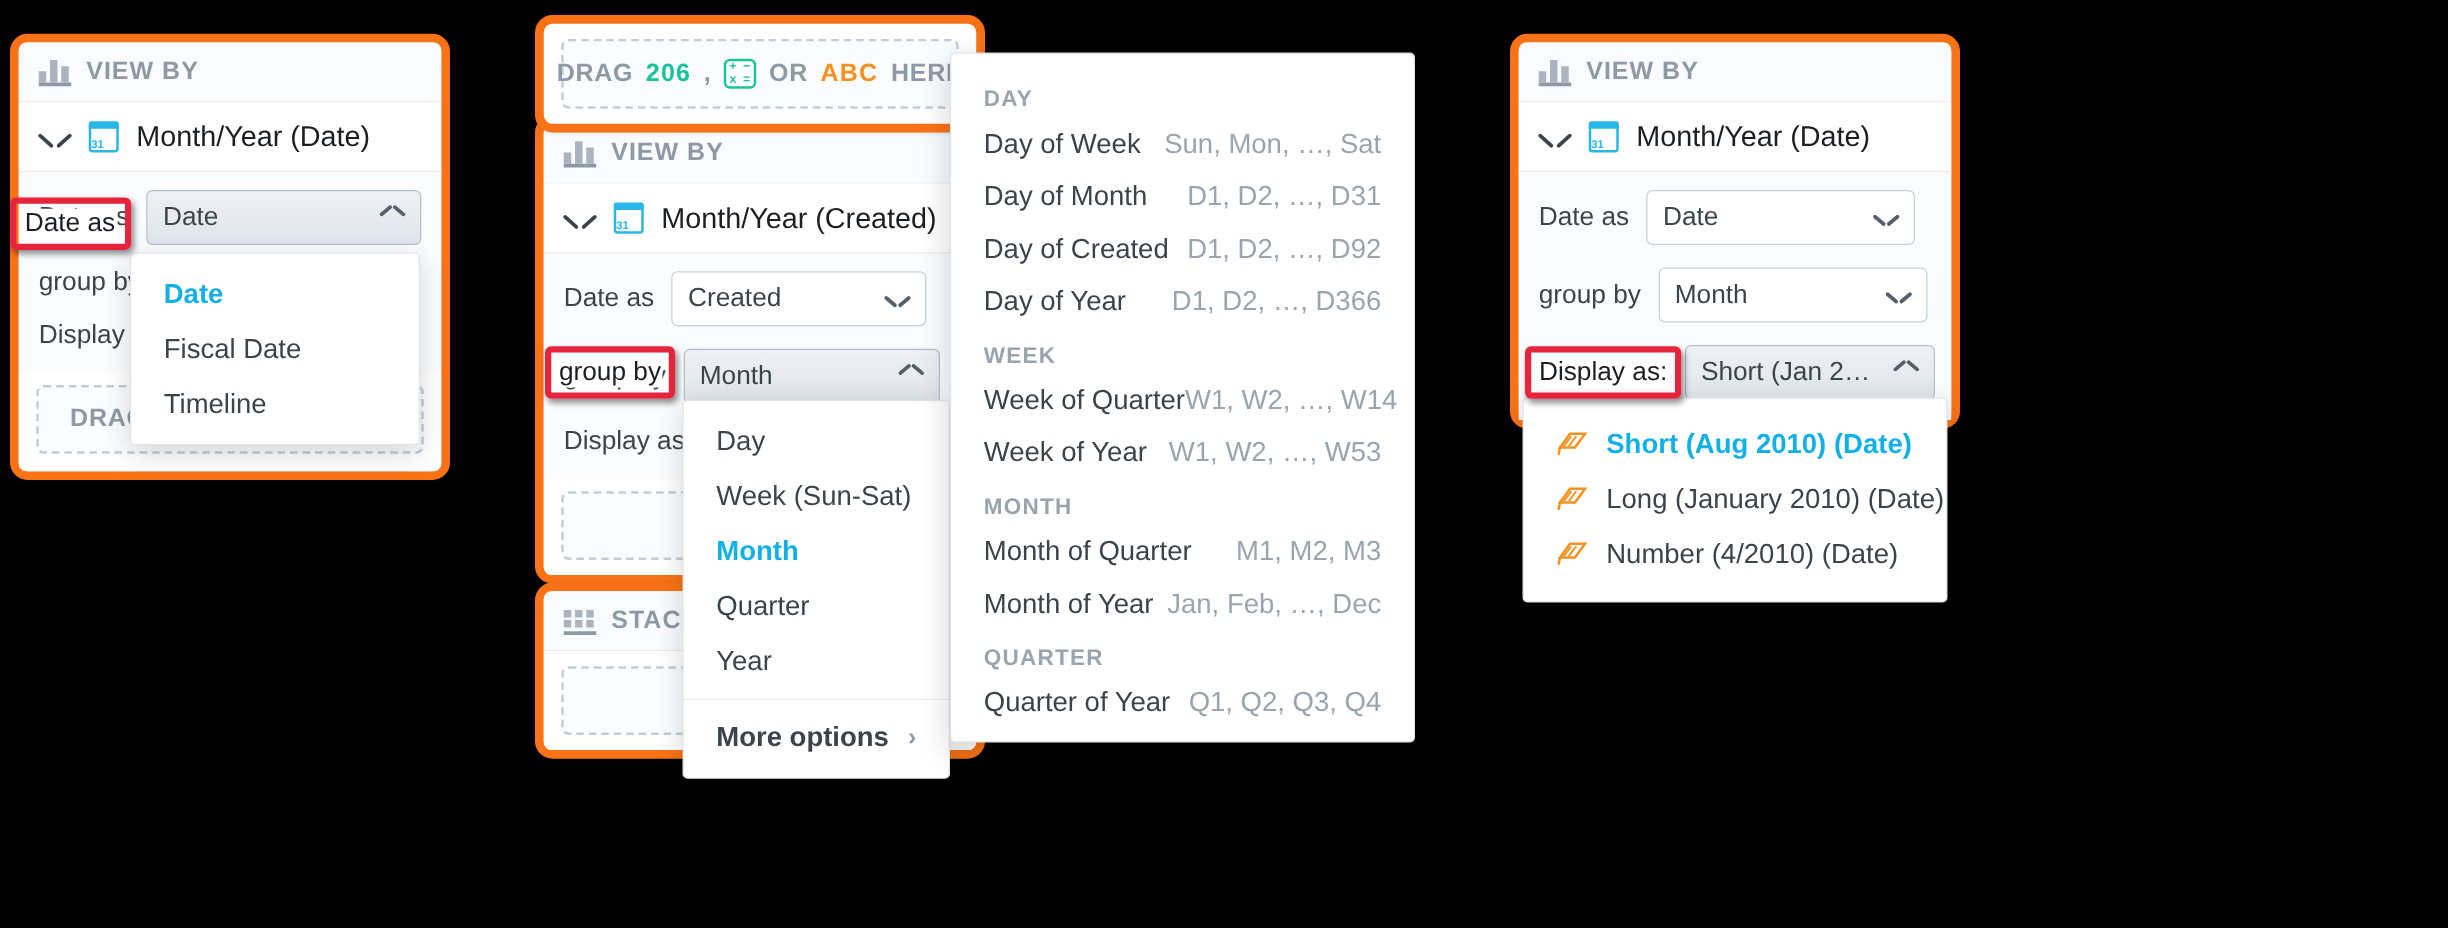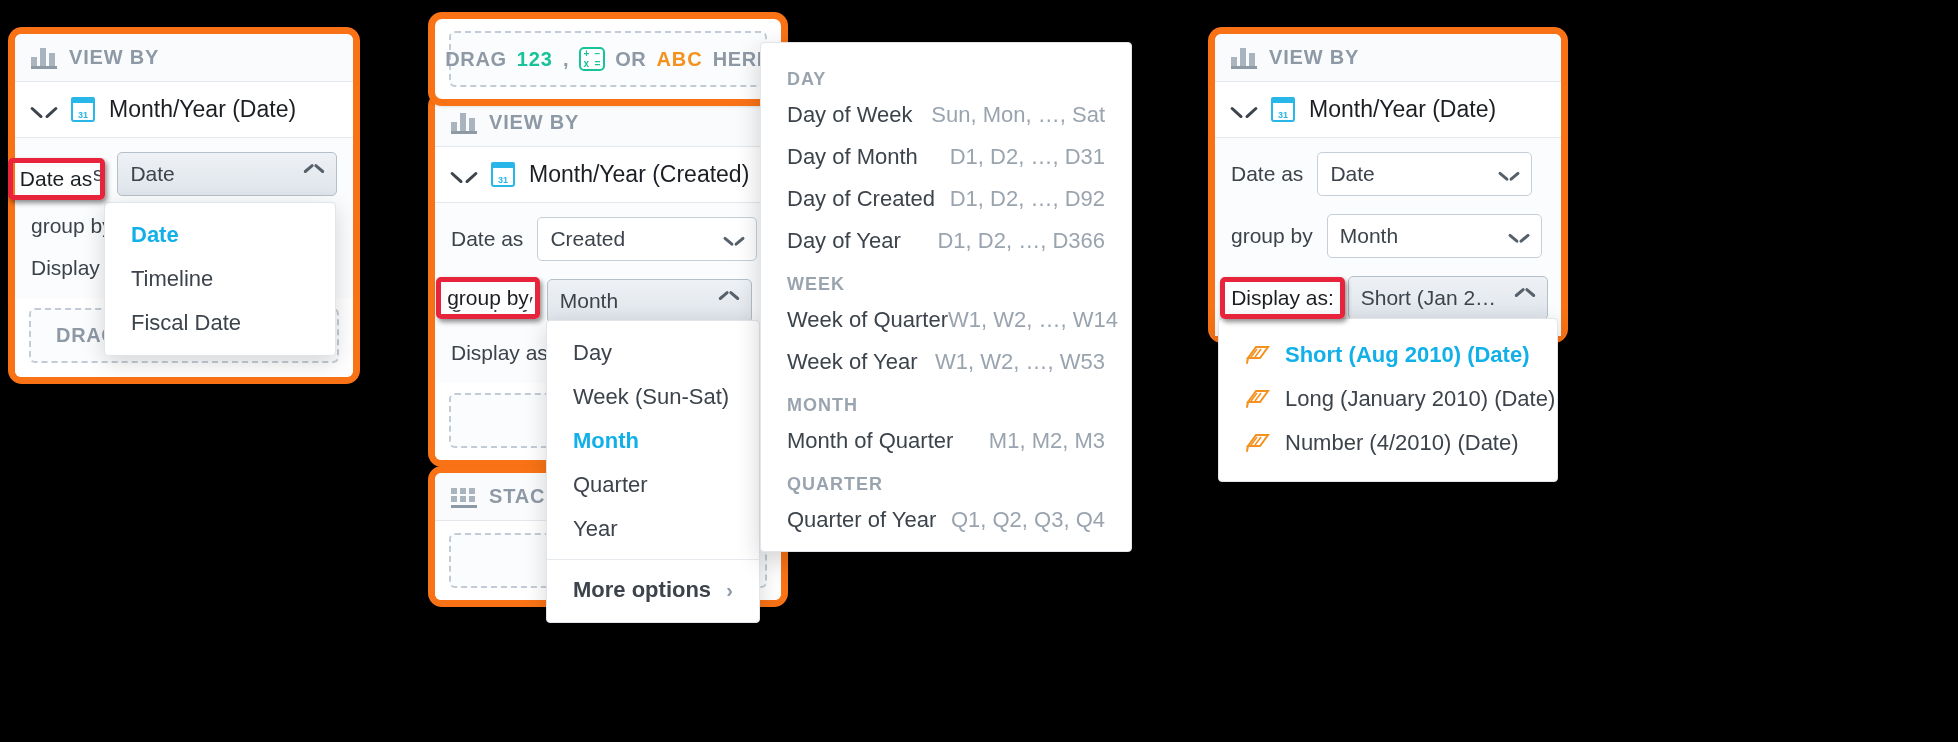--- a/index.html
+++ b/index.html
@@ -99,21 +99,21 @@
   .stackico u{position:absolute;left:0;bottom:0;width:26px;height:3px;background:#8e99a6;}
 
   
   .cal { width: 24px; height: 24px; border: 2.4px solid #29b6e8; border-radius: 3px;
          position: relative; flex:none; background:#fff; }
   .cal::before {
     content:""; position:absolute; left:-2.4px; right:-2.4px; top:-2.4px; height:6px;
     background:#29b6e8; border-radius: 2px 2px 0 0;
   }
   .cal span {
-    position:absolute; left:0; right:0; bottom:0px; text-align:center;
+    position:absolute; left:0; right:0; bottom:0px; 
     font-size: 9px; color:#29b6e8; font-weight: 700; line-height:1;
   }
   .cal.small { width:19px;height:19px;border-width:2px;}
   .cal.small span{ font-size:8px; }
 
   
   .calcico {
     width:26px;height:24px;border:2.2px solid #18c39a;border-radius:5px;
     position:relative; flex:none; background:#fff;
     display:grid; grid-template-columns:1fr 1fr; grid-template-rows:1fr 1fr;
@@ -248,24 +248,24 @@
         <span>HERE</span>
       </div>
     </div>
   </div>
 
   <div class="menu" style="left:104px; top:202px; width:232px;">
     <div class="menu-item sel">
       <span>Date</span>
     </div>
     <div class="menu-item">
+      <span>Fiscal Date</span>
+    </div>
+    <div class="menu-item">
       <span>Timeline</span>
-    </div>
-    <div class="menu-item">
-      <span>Fiscal Date</span>
     </div>
   </div>
 
   <div class="hl" style="left:8px; top:158px; width:97px; height:42px;"></div>
   <div class="hl-label" style="left:18px; top:167px; width:76px; height:24px;">Date as</div>
 
   <div class="card" style="left:428px; top:92px; width:360px;">
     <div class="section-head">
       <span class="bars">
           <i></i>
@@ -280,21 +280,21 @@
       <span class="caret"></span>
       <span class="cal">
           <span>31</span>
         </span>
       <span class="title">Month/Year (Created)</span>
     </div>
 
     <div class="body-area">
       <div class="ctl-row">
         <span class="ctl-label">Date as</span>
-        <span class="select plain" style="width:220px">
+        <span class="select plain" style="width:204px">
           <span class="val">Created</span>
           <span class="chev-thin down"></span>
         </span>
       </div>
       <div class="ctl-row">
         <span class="ctl-label">group by</span>
         <span class="select open" style="width:205px">
           <span class="val">Month</span>
           <span class="chev-thin up"></span>
         </span>
@@ -308,21 +308,21 @@
       <div class="dropzone">
         <span>DRAG</span>
       </div>
     </div>
   </div>
 
   <div class="card" style="left:428px; top:12px; width:360px; background:#fff;">
     <div style="padding:12px 14px;">
       <div class="dropzone">
         <span>DRAG</span>
-        <span class="num">123</span>
+        <span class="num">206</span>
         <span>,</span>
         <span class="calcico">
             <b>+</b>
             <b>−</b>
             <b>x</b>
             <b>=</b>
           </span>
         <span>OR</span>
         <span class="abc">ABC</span>
         <span>HERE</span>
@@ -407,20 +407,24 @@
         <span>Week of Year</span>
         <span class="ex">W1, W2, …, W53</span>
       </div>
     </div>
 
     <div>
       <div class="opt-group">MONTH</div>
       <div class="opt-row">
         <span>Month of Quarter</span>
         <span class="ex">M1, M2, M3</span>
+      </div>
+      <div class="opt-row">
+        <span>Month of Year</span>
+        <span class="ex">Jan, Feb, …, Dec</span>
       </div>
     </div>
 
     <div>
       <div class="opt-group">QUARTER</div>
       <div class="opt-row">
         <span>Quarter of Year</span>
         <span class="ex">Q1, Q2, Q3, Q4</span>
       </div>
     </div>

